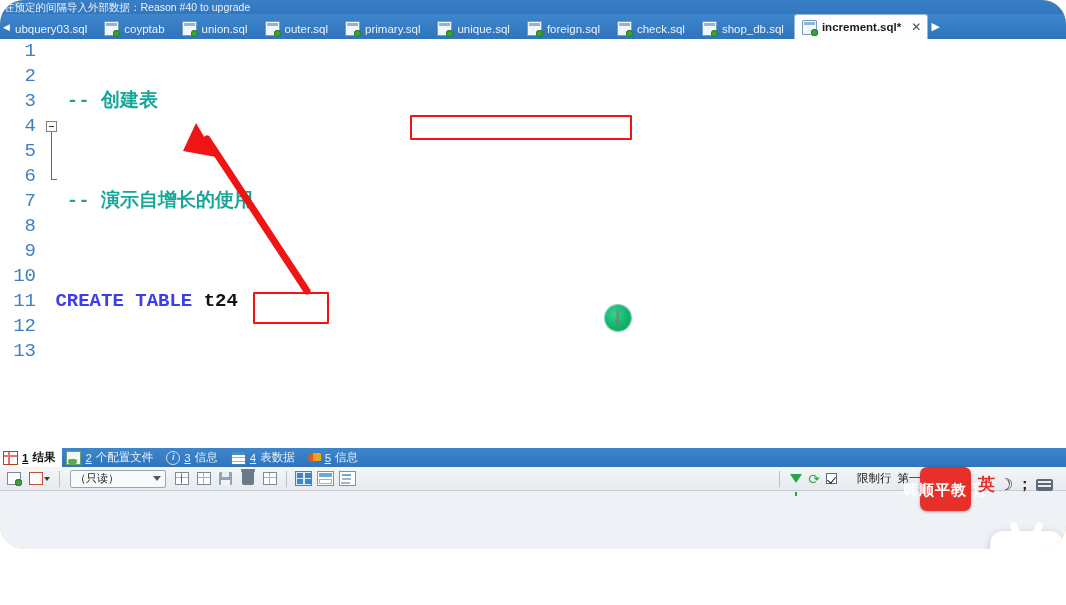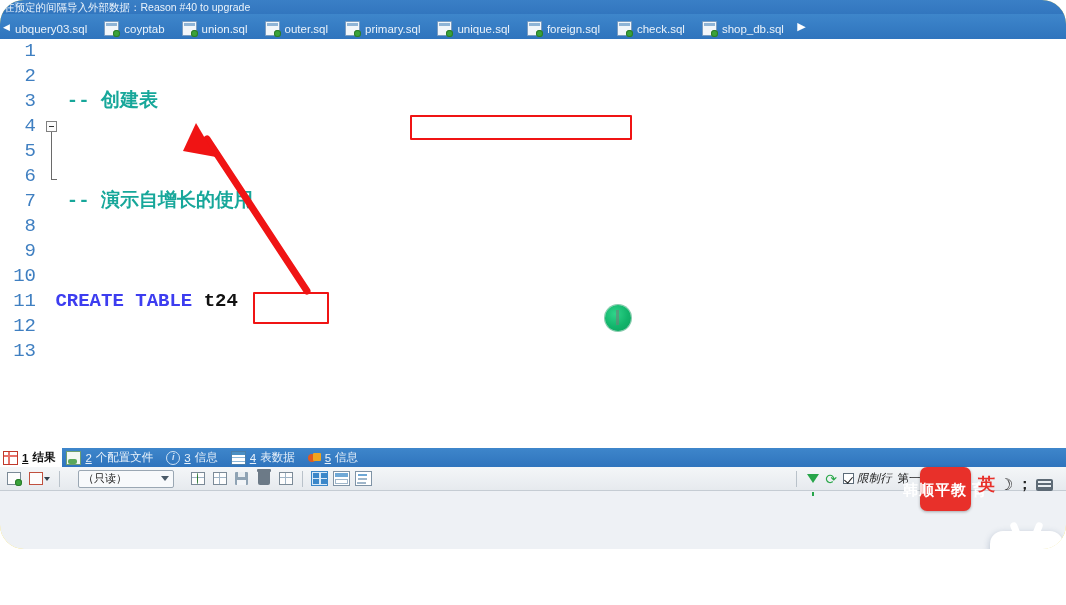--- a/index.html
+++ b/index.html
@@ -170,21 +170,21 @@
   .sq.red{border-color:#c0503e;}
   .sq.grn::after{content:"";position:absolute;right:-2px;bottom:-2px;width:7px;height:7px;border-radius:50%;
                  background:#3aa33a;box-shadow:inset 0 0 0 1px #2c7a2c;}
   .sq.gridlines::before{content:"";position:absolute;left:0;top:4px;width:100%;height:1px;background:#9fb4c6;}
   .sq.gridlines::after{content:"";position:absolute;left:5px;top:0;width:1px;height:100%;background:#9fb4c6;}
   .caretdn{width:0;height:0;border-left:3.5px solid transparent;border-right:3.5px solid transparent;
            border-top:4px solid #33414d;margin-left:1px;}
   .readonly{
     width:96px;height:18px;background:#f7f9fb;border:1px solid #9aa7b3;border-radius:2px;
     display:flex;align-items:center;justify-content:space-between;padding:0 4px;box-sizing:border-box;
-    font-size:11px;color:#222;flex:0 0 auto;margin:0 11px;
+    font-size:11px;color:#222;flex:0 0 auto;margin:0 3px;
   }
   .chev{width:0;height:0;border-left:4px solid transparent;border-right:4px solid transparent;
         border-top:5px solid #4a5a68;}
   .disk{width:13px;height:13px;background:#8fa3b4;border-radius:1px;position:relative;}
   .disk::before{content:"";position:absolute;left:3px;top:0;width:7px;height:5px;background:#e9eef2;}
   .disk::after{content:"";position:absolute;left:2px;bottom:0;width:9px;height:5px;background:#f2f5f8;}
   .trash{width:12px;height:13px;background:#6c7a87;border-radius:0 0 2px 2px;position:relative;}
   .trash::before{content:"";position:absolute;left:-1px;top:-3px;width:14px;height:3px;background:#6c7a87;border-radius:1px;}
   .viewbtn{width:17px;height:15px;border:1px solid #7f93a6;background:#fff;position:relative;box-sizing:border-box;}
   .viewbtn.on{background:#d8e9f8;border-color:#3b87c9;}
@@ -192,21 +192,21 @@
                       box-shadow:8px 0 0 0 #3b87c9, 0 6px 0 0 #3b87c9, 8px 6px 0 0 #3b87c9;}
   .viewbtn.form::before{content:"";position:absolute;left:1px;top:1px;width:13px;height:4px;background:#6fa8d6;}
   .viewbtn.form::after{content:"";position:absolute;left:1px;top:7px;width:13px;height:5px;border:1px solid #9fb6ca;box-sizing:border-box;}
   .viewbtn.note::before{content:"";position:absolute;left:2px;top:2px;width:9px;height:2px;background:#6fa8d6;
                         box-shadow:0 4px 0 0 #9fb6ca, -1px 8px 0 0 #9fb6ca;}
   .tb-right{margin-left:auto;display:flex;align-items:center;gap:6px;padding-right:4px;}
   .funnel{width:0;height:0;border-left:6px solid transparent;border-right:6px solid transparent;
           border-top:9px solid #27a54a;position:relative;}
   .funnel::after{content:"";position:absolute;left:-1px;top:9px;width:2px;height:4px;background:#27a54a;}
   .refresh{color:#2ba84a;font-size:14px;line-height:14px;}
-  .limitchk{display:flex;align-items:center;gap:3px;font-size:11.5px;color:#1a1a1a;font-style:italic;}
+  .limitchk{display:flex;align-items:center;gap:20px;font-size:11.5px;color:#1a1a1a;}
   .chkbox{width:11px;height:11px;border:1px solid #5c6b78;background:#fff;position:relative;box-sizing:border-box;}
   .chkbox::after{content:"";position:absolute;left:2px;top:1px;width:4px;height:7px;
                  border:solid #1a1a1a;border-width:0 1.6px 1.6px 0;transform:rotate(40deg);}
 
   
   .brand{
     position:absolute;left:920px;top:467px;width:51px;height:44px;border-radius:7px;
     background:#e8302a;color:#ffffff;font-weight:bold;font-size:15px;
     display:flex;flex-direction:row;align-items:center;justify-content:center;
     line-height:19px;letter-spacing:1px;box-shadow:0 1px 3px rgba(0,0,0,.3);
@@ -287,20 +287,25 @@
       <span class="tabicon"></span>
       <span>foreign.sql</span>
     </div>
     <div class="tab">
       <span class="tabicon"></span>
       <span>check.sql</span>
     </div>
     <div class="tab">
       <span class="tabicon"></span>
       <span>shop_db.sql</span>
+    </div>
+    <div class="tab active">
+      <span class="tabicon"></span>
+      <span>increment.sql*</span>
+      <span class="tab-close">✕</span>
     </div>
     <div class="tab-scroll-right">▶</div>
   </div>
 
   <div class="editor">
     <div class="gutter-rule"></div>
 
     <div class="gutter">
       <div class="lnum" style="top:0px">1</div>
       <div class="lnum" style="top:25px">2</div>

